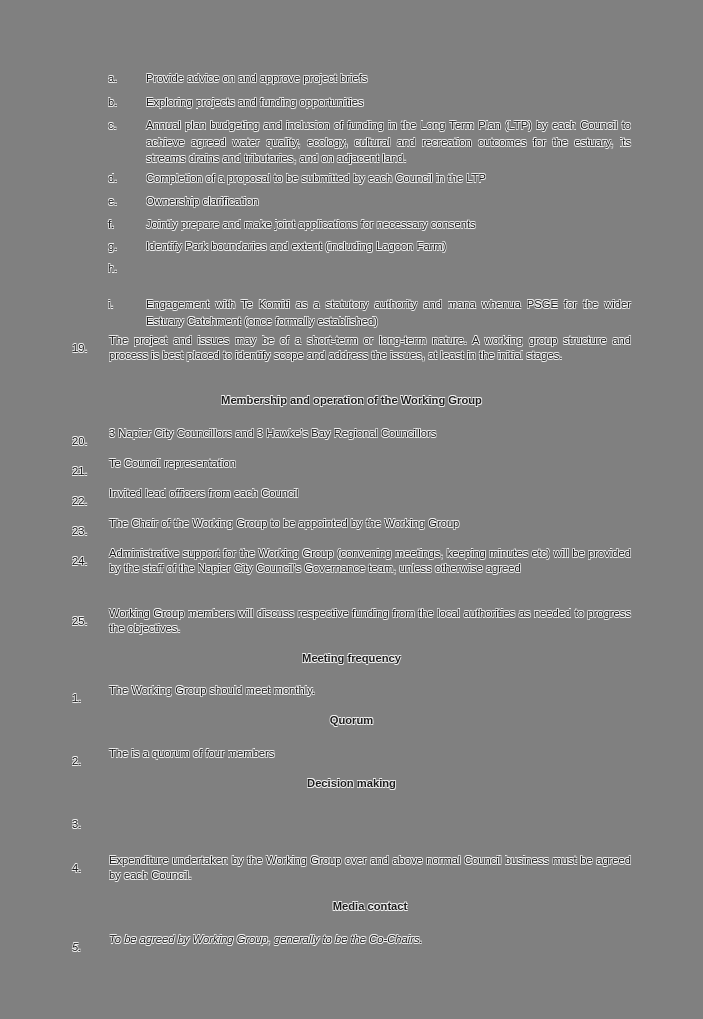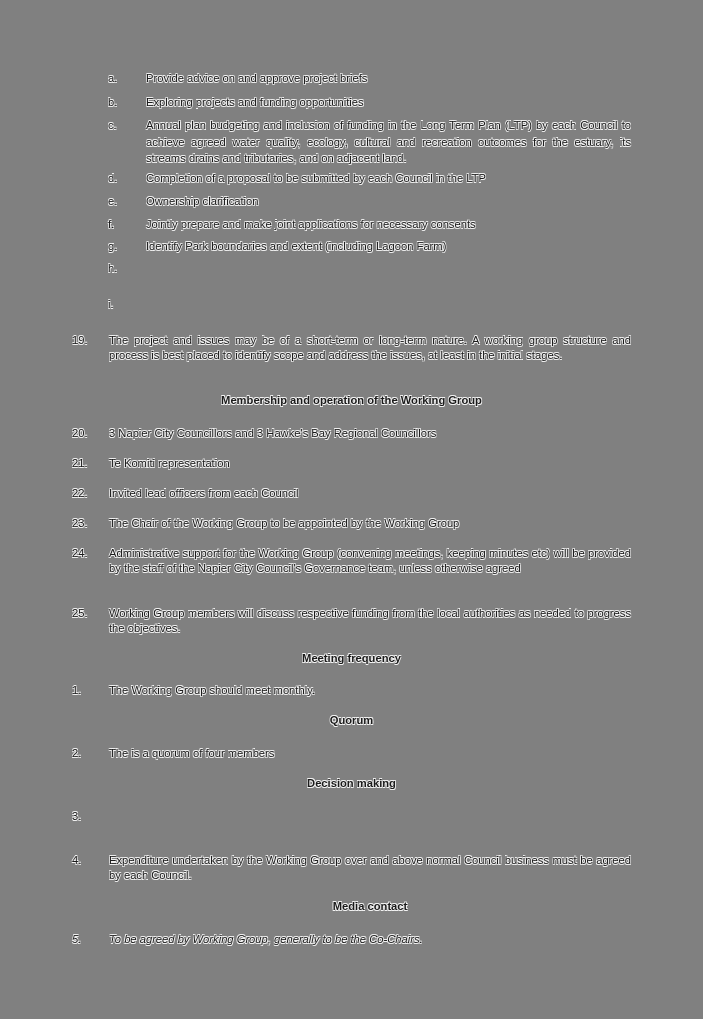--- a/index.html
+++ b/index.html
@@ -42,21 +42,21 @@
     }
     .num-item {
       position: relative;
       padding-left: 37px;
       line-height: 15px;
       text-align: justify;
     }
     .num-item .label {
       position: absolute;
       left: 0;
-      top: 0;
+      top: 8px;
     }
     .heading {
       font-weight: bold;
       line-height: 16px;
       text-align: center;
     }
     .italic { font-style: italic; }
     .abs { position: absolute; left: 0; right: 0; }
   </style>
 </head>
@@ -90,36 +90,37 @@
   </div>
   <div class="sub-item txt abs" style="top:168px;">
     <span class="label">g.</span>
     <span>Identify Park boundaries and extent (including Lagoon Farm)</span>
   </div>
   <div class="sub-item txt abs" style="top:190px;">
     <span class="label">h.</span>
   </div>
   <div class="sub-item txt abs" style="top:226px;">
     <span class="label">i.</span>
+    <span>Engagement with Te Komiti as a statutory authority and mana whenua PSGE for the wider Estuary Catchment (once formally established)</span>
   </div>
 
   <div class="num-item txt abs" style="top:263px;">
     <span class="label">19.</span>
     <span>The project and issues may be of a short-term or long-term nature. A working group structure and process is best placed to identify scope and address the issues, at least in the initial stages.</span>
   </div>
 
   <div class="heading txt abs" style="top:322px;">Membership and operation of the Working Group</div>
 
   <div class="num-item txt abs" style="top:356px;">
     <span class="label">20.</span>
     <span>3 Napier City Councillors and 3 Hawke's Bay Regional Councillors</span>
   </div>
   <div class="num-item txt abs" style="top:386px;">
     <span class="label">21.</span>
-    <span>Te Komiti representation</span>
+    <span>Te Council representation</span>
   </div>
   <div class="num-item txt abs" style="top:416px;">
     <span class="label">22.</span>
     <span>Invited lead officers from each Council</span>
   </div>
   <div class="num-item txt abs" style="top:446px;">
     <span class="label">23.</span>
     <span>The Chair of the Working Group to be appointed by the Working Group</span>
   </div>
   <div class="num-item txt abs" style="top:476px;">

